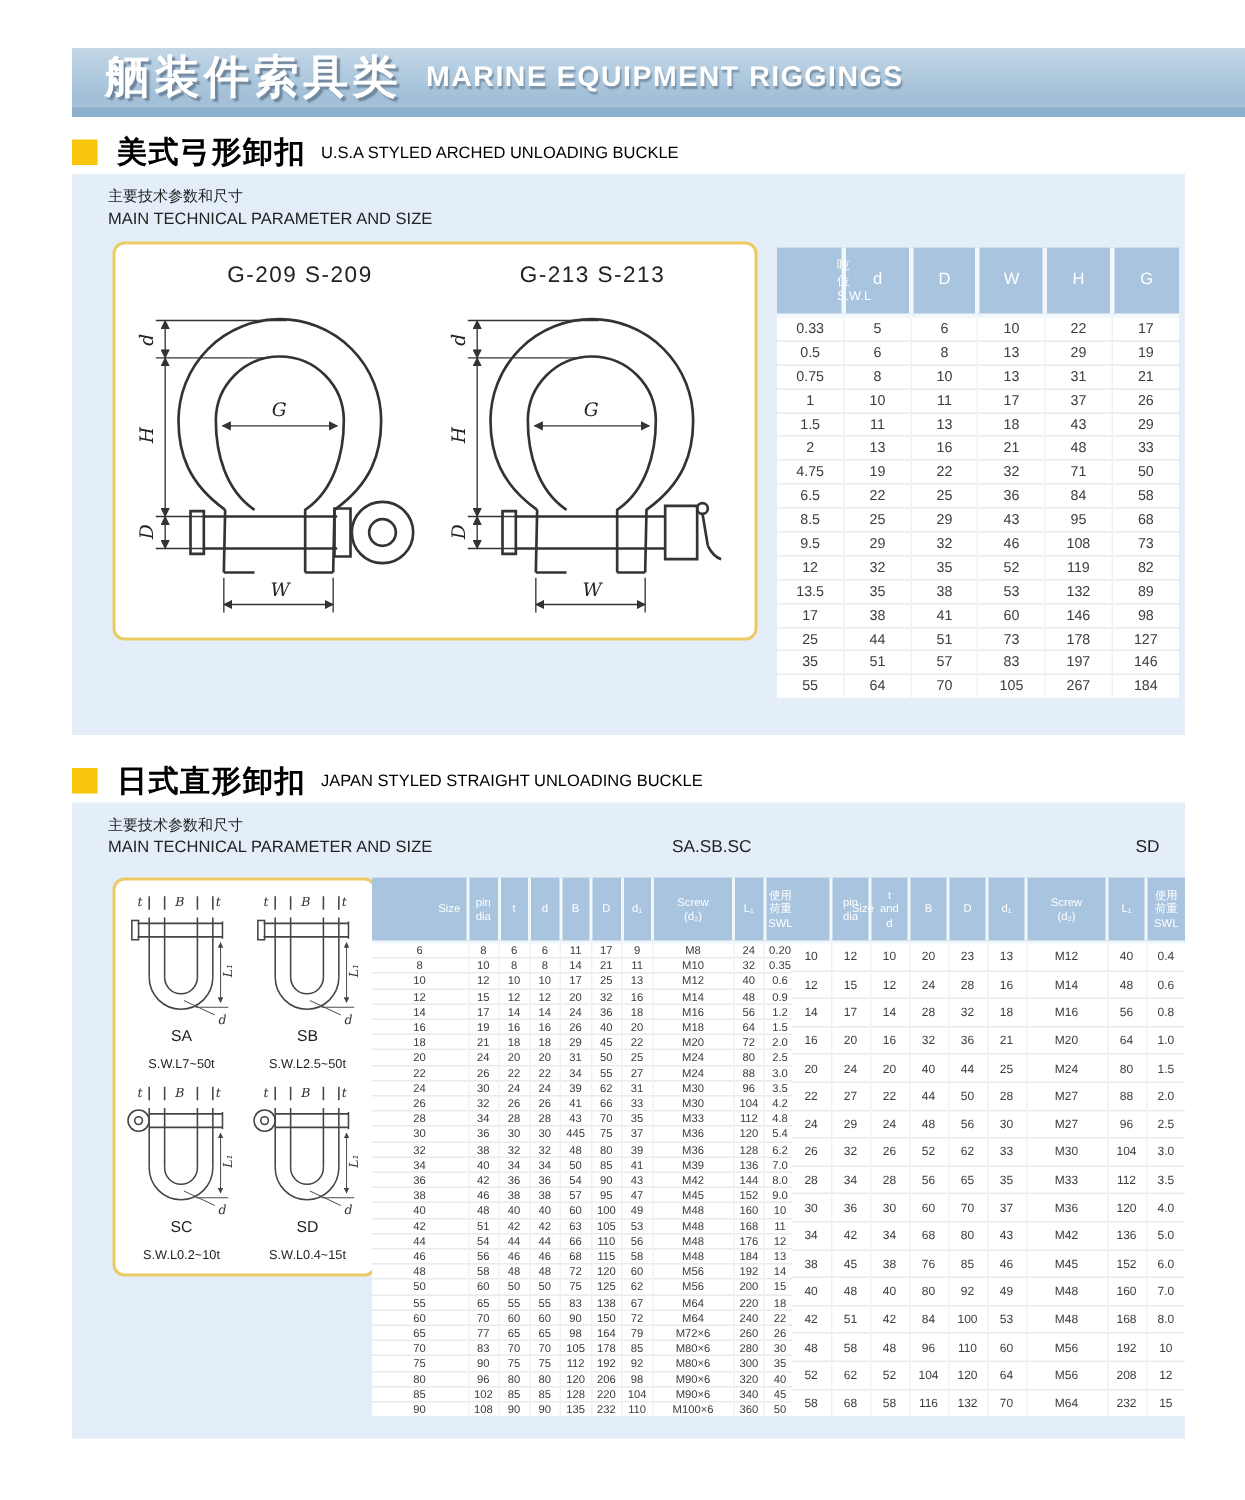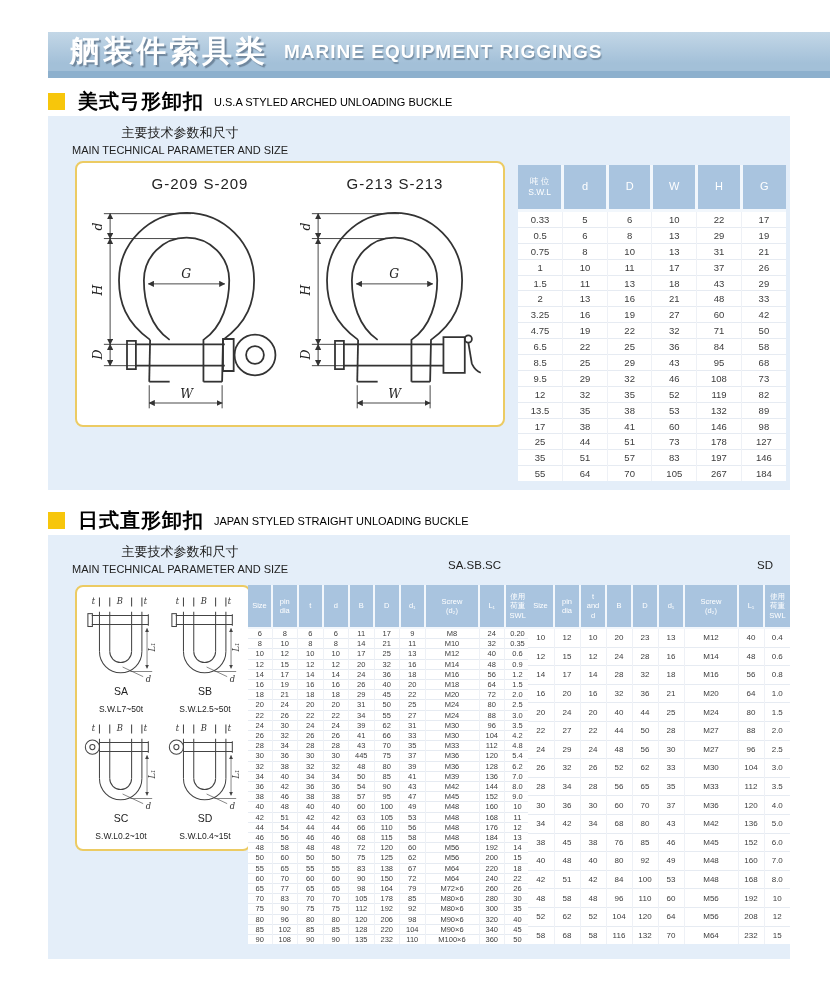--- a/index.html
+++ b/index.html
@@ -17,35 +17,35 @@
   .sec-title{position:absolute;left:48px;display:flex;align-items:center;}
   #sec1-title{top:88px;} #sec2-title{top:507px;}
   .ysq{width:17px;height:17px;background:#f7c60b;margin-right:13px;}
   .t-zh{font-size:20px;font-weight:bold;color:#000;letter-spacing:1px;}
   .t-en{font-size:11px;font-weight:normal;color:#000;margin-left:10px;}
   
   .panel{position:absolute;left:48px;width:742px;background:#e4eef9;}
   #panel1{top:116px;height:374px;}
   #panel2{top:535px;height:424px;}
   .param{position:absolute;left:24px;top:8px;color:#222;}
-  .p-zh{font-size:13px;text-align:center;} .p-en{font-size:11px;margin-top:2px;}
+  .p-zh{font-size:10px;} .p-en{font-size:11px;margin-top:2px;}
   
   .dbox{position:absolute;background:#fff;border:2px solid #eccb63;border-radius:8px;}
   #diagram-box1{left:27px;top:45px;width:426px;height:262px;}
   #diagram-box2{left:27px;top:50px;width:172px;height:262px;}
   .dlabel{position:absolute;top:12px;font-size:15px;color:#222;letter-spacing:1px;}
   #dlabel-left{left:28px;width:190px;text-align:center;}
   #dlabel-right{left:228px;width:180px;text-align:center;}
   .bow-wrap{position:absolute;top:32px;} #bow-left{left:14px;} #bow-right{left:222px;}
   
   table{border-collapse:collapse;table-layout:fixed;background:#fff;}
   th{background:#a9c4df;color:#fff;font-weight:normal;vertical-align:middle;
      white-space:pre-line;line-height:1.25;text-align:center;
      border-left:3px solid #f2f7fc;border-bottom:3px solid #f2f7fc;padding:0;}
-  th:first-child{border-left:none;}
+  th:first-child{border-left:none;padding-left:40px;}
   td{color:#3c3c3c;text-align:center;padding:0;background:#fff;
      border-top:1px solid #e6ebf2;border-left:1px solid #eef1f6;}
   tbody tr:first-child td{border-top:none;}
   td:first-child{border-left:none;}
   
   #table1{position:absolute;left:470px;top:49px;width:268px;}
   #table1 th{height:44px;font-size:11px;}
   #table1 th:first-child{font-size:8.5px;}
   #table1 td{font-size:9.5px;height:14.9px;}
   
@@ -236,28 +236,20 @@
             <td>43</td>
             <td>29</td>
           </tr>
           <tr>
             <td>2</td>
             <td>13</td>
             <td>16</td>
             <td>21</td>
             <td>48</td>
             <td>33</td>
-          </tr>
-          <tr>
-            <td>3.25</td>
-            <td>16</td>
-            <td>19</td>
-            <td>27</td>
-            <td>60</td>
-            <td>42</td>
           </tr>
           <tr>
             <td>4.75</td>
             <td>19</td>
             <td>22</td>
             <td>32</td>
             <td>71</td>
             <td>50</td>
           </tr>
           <tr>

